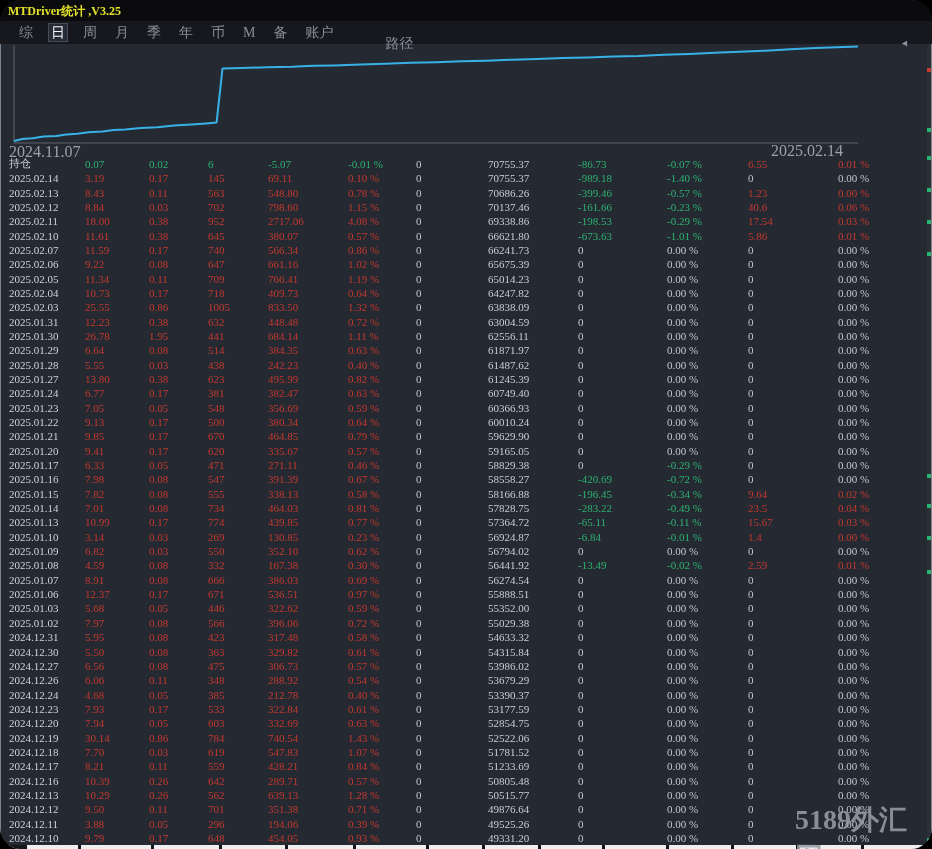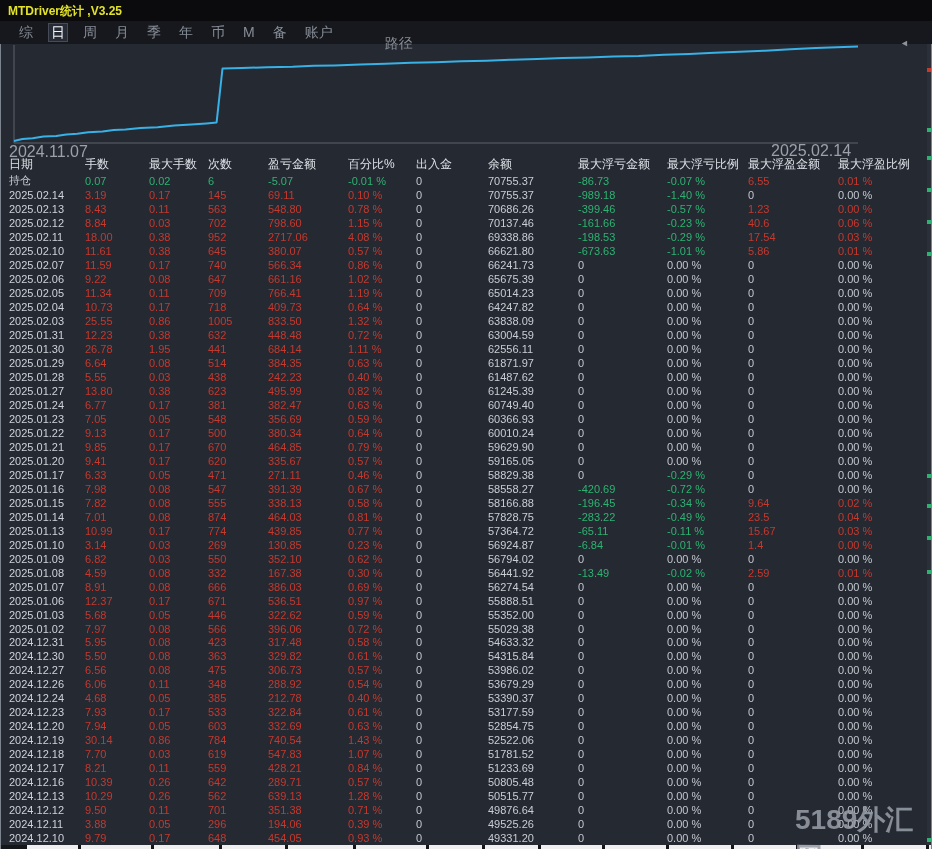--- a/index.html
+++ b/index.html
@@ -1,17 +1,17 @@
 <!DOCTYPE html>
 <html><head>
 <meta charset="utf-8">
 <style>
   html,body{margin:0;padding:0;background:#000;}
   .window{position:relative;width:932px;height:849px;background:#252932;overflow:hidden;
-          font-family:Liberation Sans, sans-serif;}
+          font-family:Liberation Serif, serif;border-radius:21px;}
   .titlebar{position:absolute;top:0;left:0;width:932px;height:21px;background:#0b0b0d;}
   .title-text{position:absolute;left:8px;top:3px;font-size:12px;color:#e3e32a;font-weight:bold;}
   .url-text{position:absolute;right:5px;top:4px;font-size:12px;color:#a9c2dd;margin-top:20px;}
   .menubar{position:absolute;top:21px;left:0;width:932px;height:23px;background:#16181d;
            display:flex;align-items:center;gap:14px;padding-left:17px;box-sizing:border-box;}
   .menu-item{font-size:14px;color:#878d97;line-height:17px;padding:0 2px;cursor:default;}
   .menu-item.active{color:#f2f4f7;background:#262b35;outline:1px solid #454c58;}
   .menu-item.path{margin-left:34px;margin-top:22px;}
   .content{position:absolute;top:44px;left:0;width:932px;height:805px;
            border-left:1px solid #7e848d;border-right:1px solid #7e848d;box-sizing:border-box;}
@@ -68,34 +68,20 @@
           <line x1="13" y1="1" x2="13" y2="99" stroke="#5e636b" stroke-width="1"></line>
           <line x1="13" y1="99" x2="857" y2="99" stroke="#5e636b" stroke-width="1"></line>
           <polyline points="13.0,97.0 21.4,95.1 31.6,94.3 42.5,92.6 55.2,91.9 65.3,90.4 76.3,89.8 87.3,88.2 101.6,87.4 112.6,86.1 124.4,85.5 139.6,83.9 156.5,83.3 173.4,81.6 190.2,80.6 205.4,79.4 215.6,78.4 221.5,24.5 240.9,24.0 266.2,23.3 291.5,22.8 312.6,21.8 333.7,21.4 359.0,20.4 384.4,19.8 409.7,18.8 435.0,18.2 460.3,17.3 485.6,16.7 511.0,15.7 536.3,15.1 561.6,14.1 586.9,13.5 612.2,12.6 637.6,12.0 662.9,10.8 688.2,10.0 713.5,8.8 738.8,7.7 764.2,6.7 789.5,5.3 814.8,4.1 835.9,3.2 857.0,2.5" fill="none" stroke="#38b1e6" stroke-width="2" stroke-linejoin="round"></polyline>
         </svg>
       <span class="axis-label left">2024.11.07</span>
       <span class="axis-label right">2025.02.14</span>
       <span class="corner-arrow">◄</span>
     </div>
 
     <div class="tbl" id="tbl">
-        <div class="trow thead">
-          <span>日期</span>
-          <span>手数</span>
-          <span>最大手数</span>
-          <span>次数</span>
-          <span>盈亏金额</span>
-          <span>百分比%</span>
-          <span>出入金</span>
-          <span>余额</span>
-          <span>最大浮亏金额</span>
-          <span>最大浮亏比例</span>
-          <span>最大浮盈金额</span>
-          <span>最大浮盈比例</span>
-        </div>
         <div class="trow">
           <span class="c-light">持仓</span>
           <span class="c-green">0.07</span>
           <span class="c-green">0.02</span>
           <span class="c-green">6</span>
           <span class="c-green">-5.07</span>
           <span class="c-green">-0.01 %</span>
           <span class="c-dim">0</span>
           <span class="c-light">70755.37</span>
           <span class="c-green">-86.73</span>
@@ -422,21 +408,21 @@
           <span class="c-light">58166.88</span>
           <span class="c-green">-196.45</span>
           <span class="c-green">-0.34 %</span>
           <span class="c-red">9.64</span>
           <span class="c-red">0.02 %</span>
         </div>
         <div class="trow">
           <span class="c-date">2025.01.14</span>
           <span class="c-red">7.01</span>
           <span class="c-red">0.08</span>
-          <span class="c-red">874</span>
+          <span class="c-red">734</span>
           <span class="c-red">464.03</span>
           <span class="c-red">0.81 %</span>
           <span class="c-dim">0</span>
           <span class="c-light">57828.75</span>
           <span class="c-green">-283.22</span>
           <span class="c-green">-0.49 %</span>
           <span class="c-red">23.5</span>
           <span class="c-red">0.04 %</span>
         </div>
         <div class="trow">

